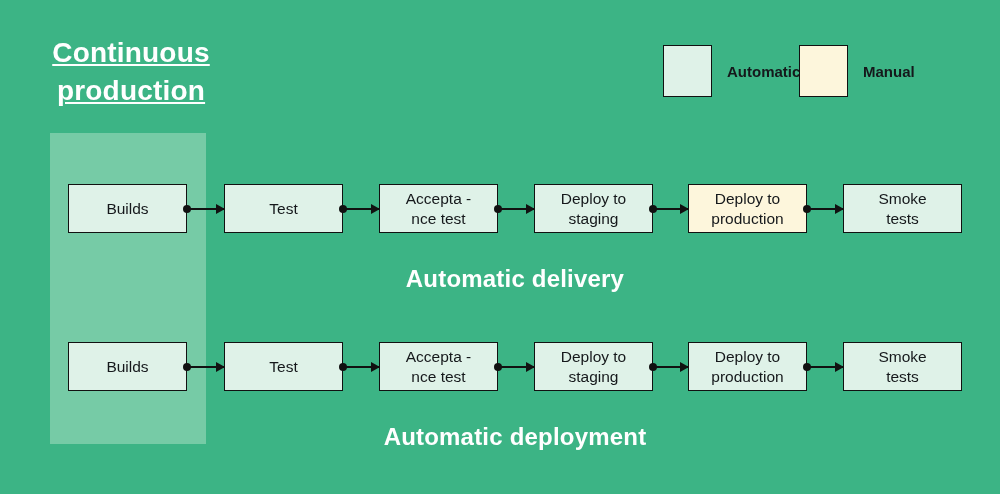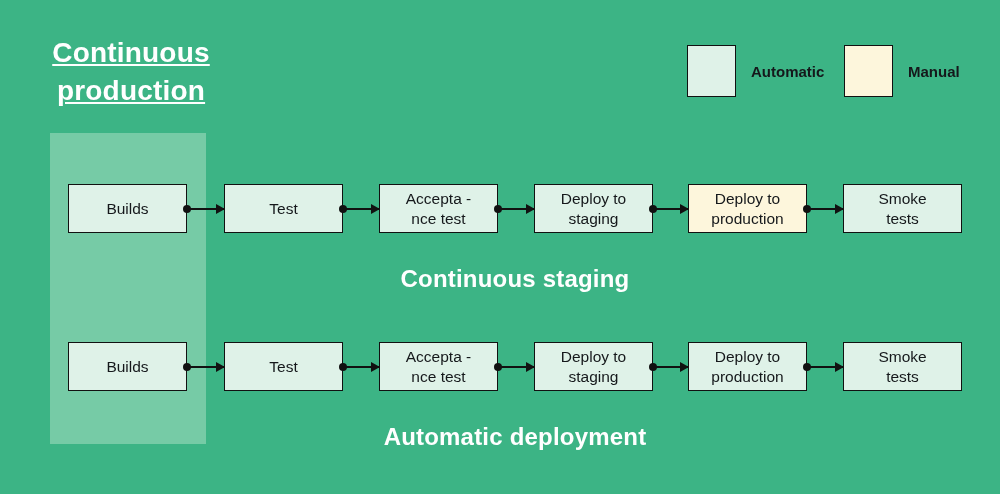--- a/index.html
+++ b/index.html
@@ -32,22 +32,22 @@
     text-decoration: underline;
   }
   .title span { display: block; }
   .legend-item {
     position: absolute;
     top: 45px;
     display: flex;
     align-items: center;
     gap: 15px;
   }
-  .legend-item.automatic-item { left: 687px; }
-  .legend-item.manual-item { left: 844px; text-align: right; }
+  .legend-item.automatic-item { left: 663px; }
+  .legend-item.manual-item { left: 799px; text-align: right; }
   .swatch {
     width: 49px; height: 52px;
     box-sizing: border-box;
     border: 1.5px solid var(--border, #111);
   }
   .fill-automatic { background: var(--automatic, #DFF2E8); }
   .fill-manual { background: var(--manual, #FDF6DC); }
   .legend-label {
     font-size: 15px;
     font-weight: bold;
@@ -157,21 +157,21 @@
         <span>production</span>
       </div>
       <div class="arrow" style="left: 807px; width: 36px; top: 207.5px;">
         <span class="dot"></span>
         <span class="head"></span>
       </div>
       <div class="step-box fill-automatic" style="left: 843px; top: 184px;">
         <span>Smoke</span>
         <span>tests</span>
       </div>
-      <div class="caption" style="top: 264px;">Continuous staging</div>
+      <div class="caption" style="top: 264px;">Automatic delivery</div>
       <div class="step-box fill-automatic" style="left: 68px; top: 342px;">
         <span>Builds</span>
       </div>
       <div class="arrow" style="left: 187px; width: 37px; top: 365.5px;">
         <span class="dot"></span>
         <span class="head"></span>
       </div>
       <div class="step-box fill-automatic" style="left: 224px; top: 342px;">
         <span>Test</span>
       </div>

